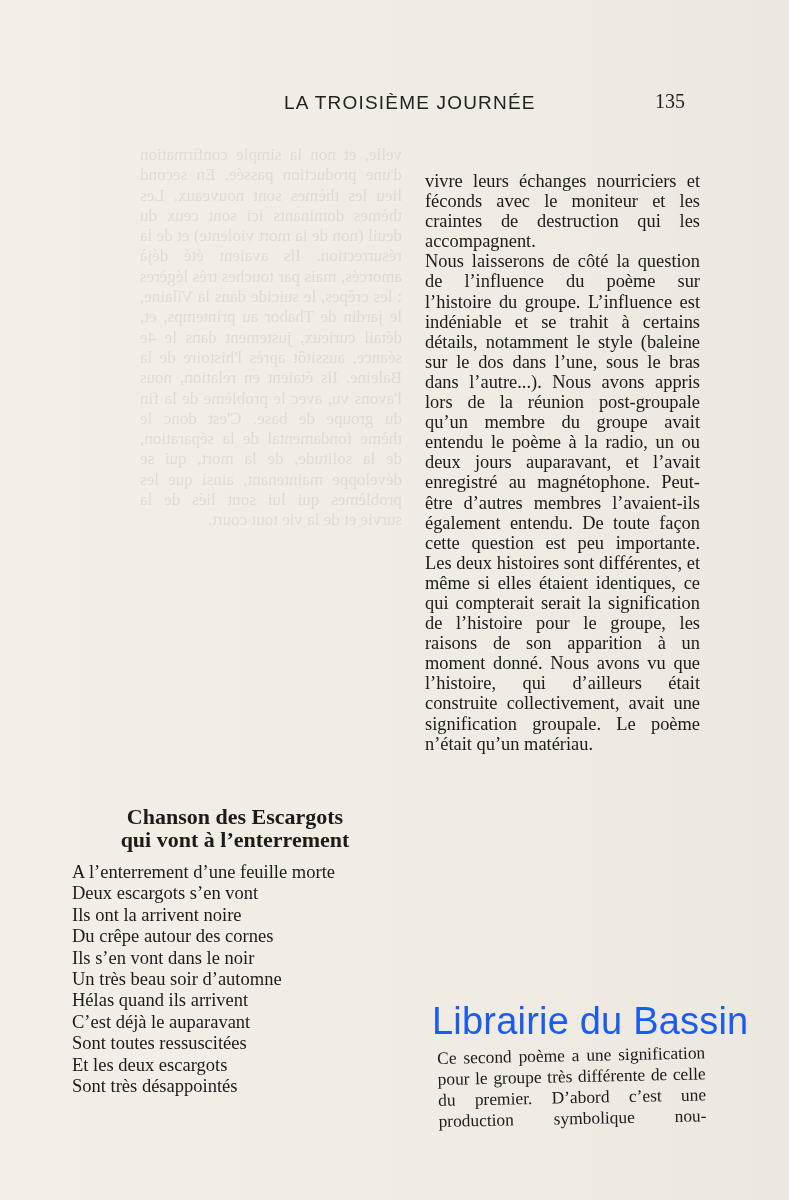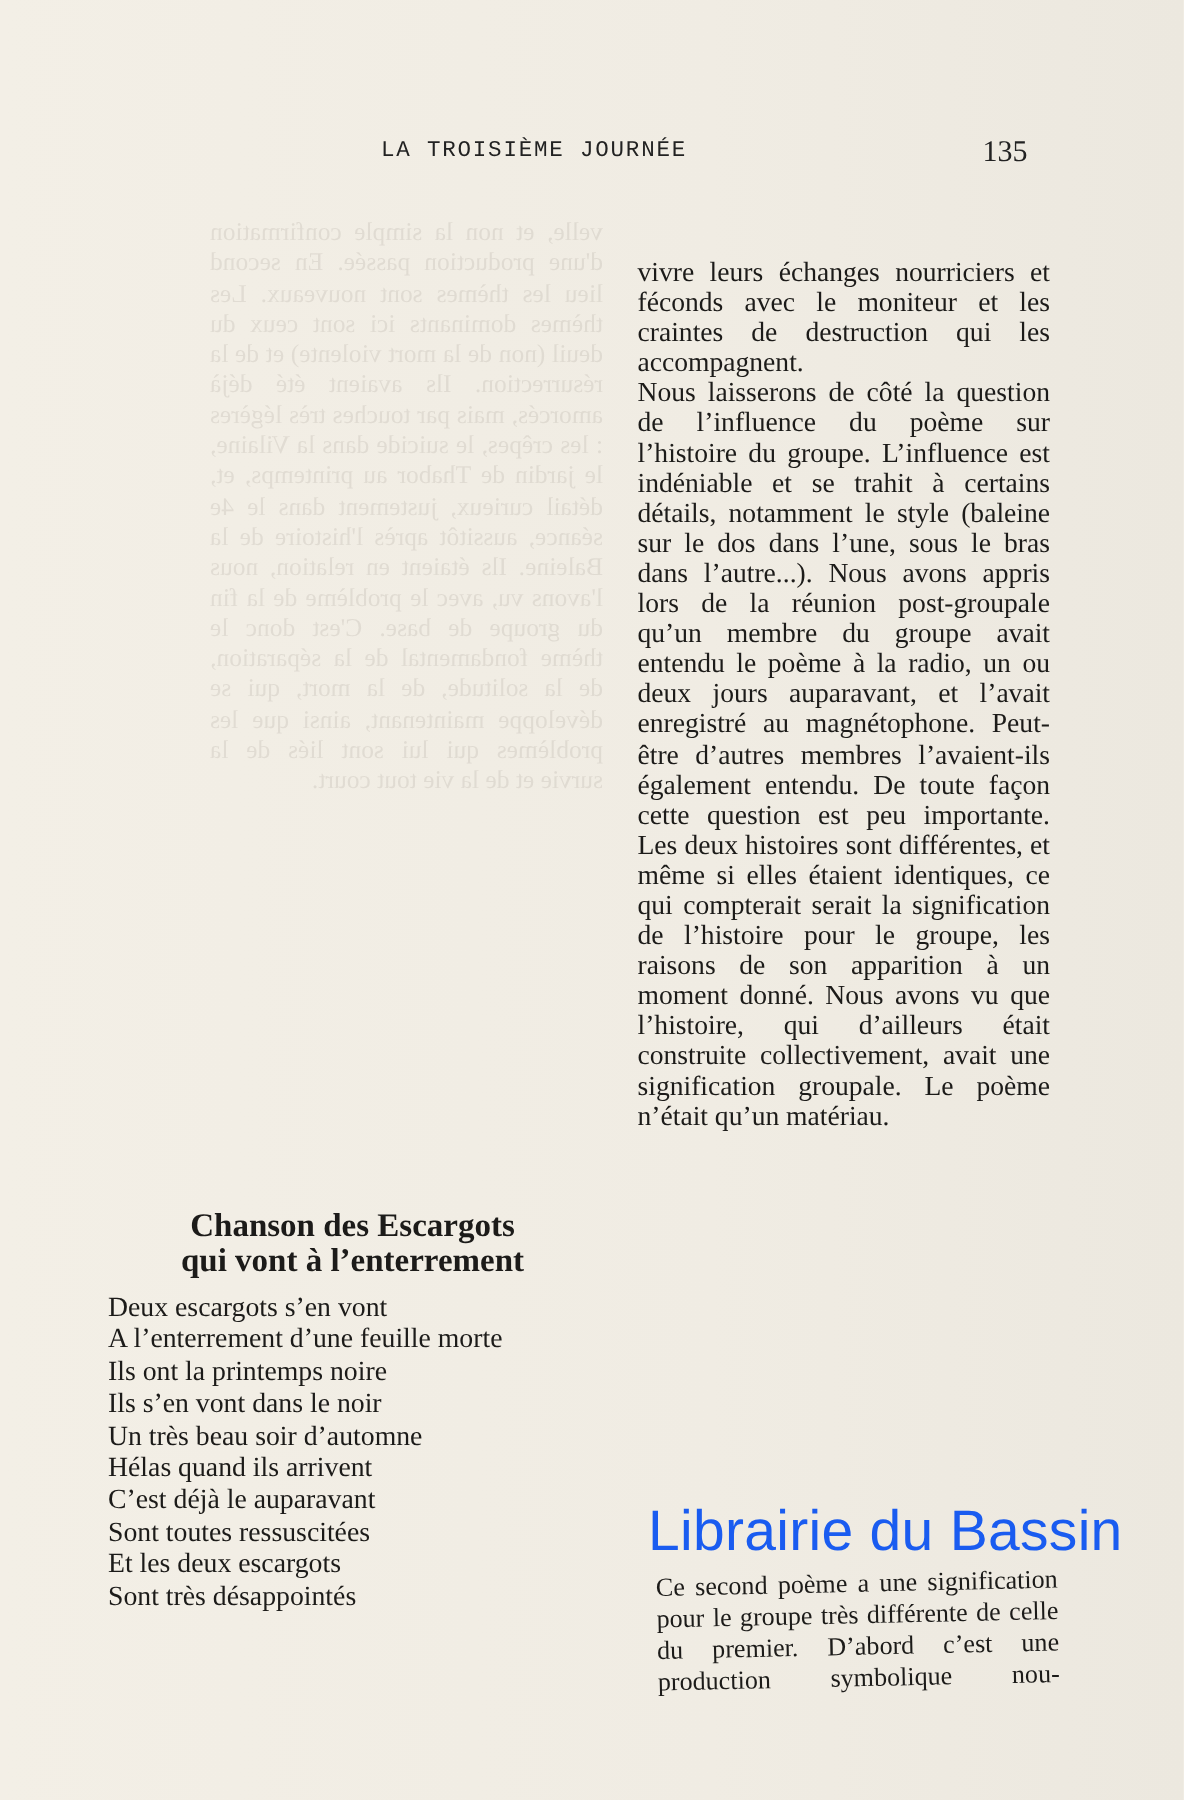--- a/index.html
+++ b/index.html
@@ -5,23 +5,23 @@
   html, body { margin: 0; padding: 0; }
   body {
     width: 789px; height: 1200px; overflow: hidden;
     background: #f1ede4;
     font-family: "DejaVu Serif", "Liberation Serif", serif;
     color: #1c1b19;
     position: relative;
   }
   .page { position: absolute; inset: 0; background: linear-gradient(90deg, #f3efe6 0%, #f0ece3 60%, #ece8df 100%); }
   .running-head {
-    position: absolute; top: 92px; left: 254px;
-    font-family: Liberation Mono, monospace;
-    font-size: 15px; letter-spacing: 1.2px; font-variant: small-caps;
+    position: absolute; top: 92px; left: 284px;
+    font-family: Liberation Sans, sans-serif;
+    font-size: 19px; letter-spacing: 1.2px; font-variant: small-caps;
     color: #222;
   }
   .page-number {
     position: absolute; top: 90px; left: 655px;
     font-family: "Liberation Serif", serif; font-size: 20px; color: #222; text-align: right;
   }
   .col-right {
     position: absolute; top: 142px; left: 425px; width: 275px;
     font-family: "Liberation Serif", serif;
     font-size: 18.4px; line-height: 20.1px;
@@ -74,23 +74,24 @@
     <p class="cont">vivre leurs échanges nourriciers et féconds avec le moniteur et les craintes de destruction qui les accompagnent.</p>
     <p>Nous laisserons de côté la question de l’influence du poème sur l’histoire du groupe. L’influence est indéniable et se trahit à certains détails, notamment le style (baleine sur le dos dans l’une, sous le bras dans l’autre...). Nous avons appris lors de la réunion post-groupale qu’un membre du groupe avait entendu le poème à la radio, un ou deux jours auparavant, et l’avait enregistré au magnétophone. Peut-être d’autres membres l’avaient-ils également entendu. De toute façon cette question est peu importante. Les deux histoires sont différentes, et même si elles étaient identiques, ce qui compterait serait la signification de l’histoire pour le groupe, les raisons de son apparition à un moment donné. Nous avons vu que l’histoire, qui d’ailleurs était construite collectivement, avait une signification groupale. Le poème n’était qu’un matériau.</p>
   </div>
 
   <div class="poem-title">
     <div>Chanson des Escargots</div>
     <div>qui vont à l’enterrement</div>
   </div>
 
   <div class="poem">
+    <div>A l’enterrement d’une feuille morte</div>
     <div>Deux escargots s’en vont</div>
-    <div>A l’enterrement d’une feuille morte</div>
-    <div>Ils ont la printemps noire</div>
+    <div>Ils ont la arrivent noire</div>
+    <div>Du crêpe autour des cornes</div>
     <div>Ils s’en vont dans le noir</div>
     <div>Un très beau soir d’automne</div>
     <div>Hélas quand ils arrivent</div>
     <div>C’est déjà le auparavant</div>
     <div>Sont toutes ressuscitées</div>
     <div>Et les deux escargots</div>
     <div>Sont très désappointés</div>
   </div>
 
   <div class="watermark">Librairie du Bassin</div>

